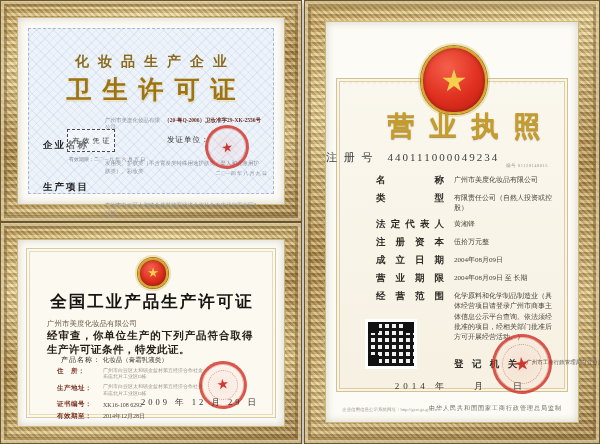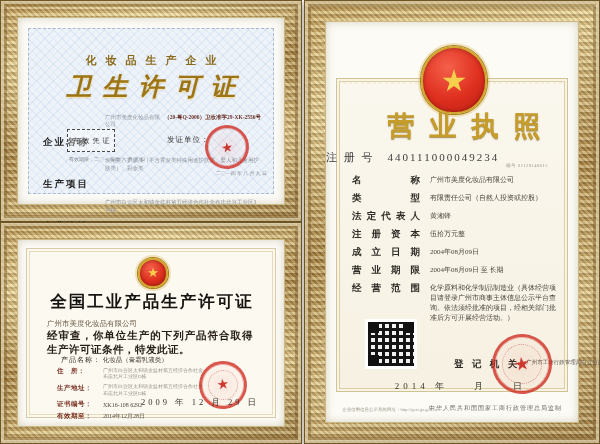--- a/index.html
+++ b/index.html
@@ -22,25 +22,25 @@
   .frame-prod{left:0;top:222px;width:302px;height:222px;padding:16px;}
   .frame-biz{left:304px;top:0;width:296px;height:444px;padding:20px;}
 
   
   .paper-hyg{position:absolute;left:10px;top:10px;right:10px;bottom:10px;box-sizing:border-box;
     background-color:#eef3fa;
     background-image:
       repeating-linear-gradient(45deg, rgba(165,190,225,.20) 0 1px, transparent 1px 6px),
       repeating-linear-gradient(-45deg, rgba(165,190,225,.20) 0 1px, transparent 1px 6px);
     border:1px dashed #a9b9d2;}
-  .hyg-header{margin-top:24px;text-align:center;font-size:11px;font-weight:bold;
+  .hyg-header{margin-top:24px;text-align:center;font-size:14px;font-weight:bold;
     letter-spacing:9px;text-indent:9px;color:#8a6a1a;}
   .hyg-title{margin-top:2px;text-align:center;font-size:25px;font-weight:bold;
     letter-spacing:11px;text-indent:11px;color:#9c7413;
-    text-shadow:0 1px 0 rgba(255,235,180,.8), 0 1px 2px rgba(120,90,20,.35);font-style:italic;}
+    text-shadow:0 1px 0 rgba(255,235,180,.8), 0 1px 2px rgba(120,90,20,.35);}
   .hyg-rows{margin-top:9px;}
   .hyg-row{display:flex;align-items:flex-start;margin:0 12px 5px 14px;}
   .hyg-label{flex:0 0 62px;font-size:9.5px;font-weight:bold;letter-spacing:2px;color:#1f1f1f;margin-top:24px;}
   .hyg-val{flex:1;font-size:5.5px;color:#8e939c;line-height:1.5;padding-top:2px;}
   .hyg-val-wrap{flex:1;display:flex;padding-top:2px;}
   .hyg-company{font-size:5.5px;color:#8e939c;}
   .hyg-no{margin-left:auto;font-size:5.5px;color:#6b3226;font-weight:bold;white-space:nowrap;}
   .hyg-bottom{position:absolute;left:0;right:0;bottom:0;height:70px;}
   .hyg-box{position:absolute;left:38px;top:6px;width:46px;height:21px;border:1px dashed #4a4a4a;
     display:flex;align-items:center;justify-content:center;font-size:7px;letter-spacing:3px;
@@ -98,21 +98,21 @@
   .biz-emblem{left:50%;margin-left:-31px;top:24px;width:62px;height:64px;font-size:30px;}
   .biz-title{position:absolute;left:0;right:0;top:86px;text-align:center;font-size:27px;
     font-weight:bold;letter-spacing:15px;text-indent:15px;color:#c79d2a;
     text-shadow:0 1px 0 rgba(140,105,20,.55), 0 1px 2px rgba(90,65,10,.30);padding-left:24px;}
   .biz-regline{position:absolute;left:0;right:0;top:128px;font-size:11px;
     letter-spacing:2px;color:#3c3c3c;}
   .biz-serial{position:absolute;right:30px;top:141px;font-size:4.5px;color:#9a958a;letter-spacing:.5px;}
   .biz-rows{position:absolute;left:26px;right:22px;top:152px;}
   .biz-row{display:flex;margin-bottom:5px;align-items:flex-start;}
   .biz-label{flex:0 0 68px;font-size:9.5px;color:#2e2b26;font-weight:600;
-    text-align:justify;text-align-last:justify;letter-spacing:0;}
+    text-align:justify;text-align-last:justify;letter-spacing:0;margin-left:24px;}
   .biz-value{flex:1;font-size:7px;color:#4a443a;line-height:1.45;padding-left:10px;padding-top:1px;}
   .qr{position:absolute;left:42px;top:300px;width:46px;height:44px;background-color:#f2f2f2;
     background-image:
       linear-gradient(#111,#111), linear-gradient(#111,#111), linear-gradient(#111,#111),
       repeating-linear-gradient(0deg,#141414 0 3px, transparent 3px 7px),
       repeating-linear-gradient(90deg,#141414 0 3px,#f0f0f0 3px 7px);
     background-size:11px 11px,11px 11px,11px 11px,100% 100%,100% 100%;
     background-position:left top,right top,left bottom,0 0,0 0;
     background-repeat:no-repeat,no-repeat,no-repeat,repeat,repeat;
     box-shadow:0 0 0 3px #fff;}

